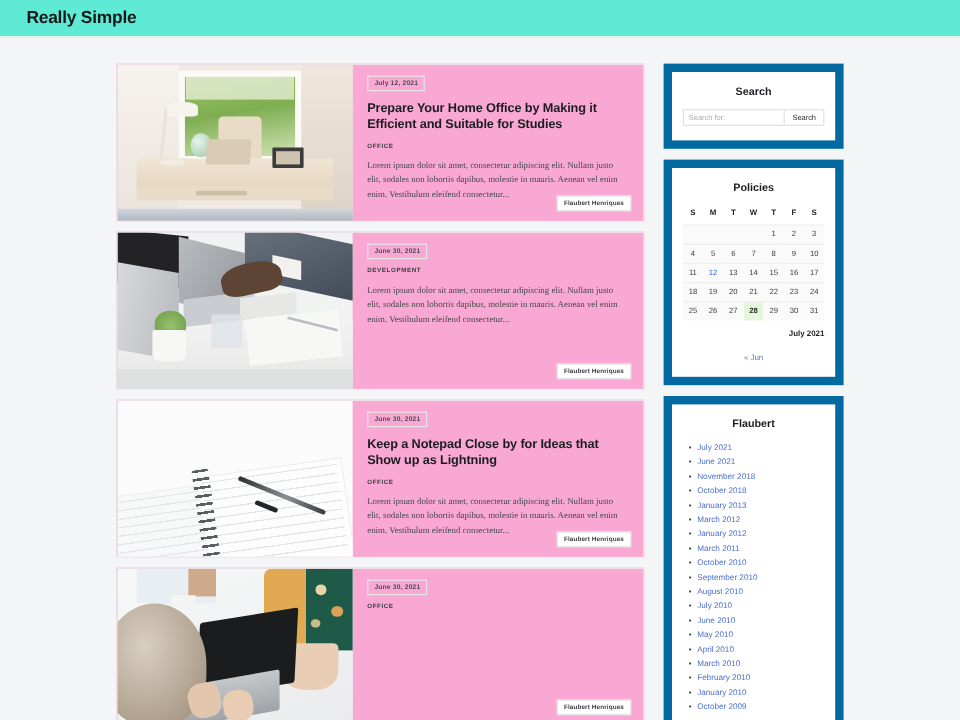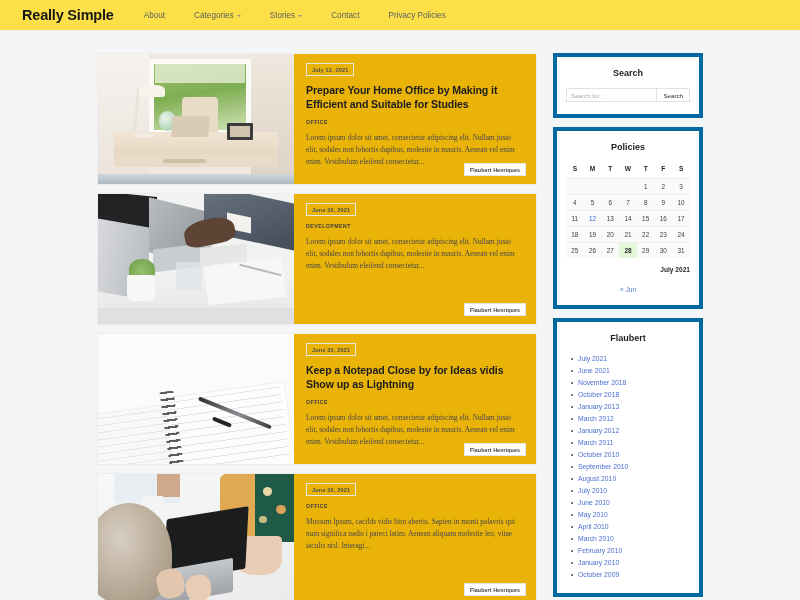--- a/index.html
+++ b/index.html
@@ -7,21 +7,21 @@
     width: 800px; height: 600px;
     overflow: hidden;
     background: #f4f5f6;
     font-family: "Liberation Sans", sans-serif;
     -webkit-font-smoothing: antialiased;
   }
 
   
   .site-header {
     height: 31px;
-    background: #fde047;
+    background: #5eead4;
     display: flex;
     align-items: center;
     padding: 0 0 0 22px;
     border-bottom: 1px solid #eceded;
   }
   .site-logo {
     font-size: 14.5px;
     font-weight: bold;
     color: #17181a;
     letter-spacing: -0.2px;
@@ -52,21 +52,21 @@
     display: flex;
     padding: 22px 0 0 0;
     gap: 16px;
     justify-content: center;
   }
   .content-col { width: 440px; }
   .sidebar-col { width: 150px; }
 
   
   .post-card {
-    background: #eab308;
+    background: #f9a8d4;
     border: 1px solid #ececec;
     display: flex;
     height: 132px;
     margin-bottom: 8px;
     overflow: hidden;
   }
   .post-thumb {
     width: 196px;
     min-width: 196px;
     height: 100%;
@@ -121,21 +121,21 @@
     color: #3d4044;
     border: 1px solid #e6e6e6;
     padding: 2.5px 5px;
     letter-spacing: 0.1px;
     background: #fff;
   }
 
   
   .widget {
     background: #ffffff;
-    border: 4px solid #0369a1;
+    border: 7px solid #0369a1;
     margin-bottom: 9px;
     padding: 11px 9px 12px 9px;
   }
   .widget-title {
     font-size: 9px;
     font-weight: bold;
     color: #1c1d20;
     text-align: center;
     margin-bottom: 10px;
   }
@@ -300,39 +300,20 @@
   .img-people .flower2 { left:91%; top:24%; width:5%; height:7%; background:#dba05a; border-radius:50%; }
   .img-people .flower3 { left:82%; top:32%; width:4%; height:6%; background:#c9bb86; border-radius:50%; }
   .img-people .arm2 { left:70%; top:48%; width:24%; height:30%; background:#e9cdb4; border-radius:30% 10% 40% 40%; }
   .img-people .cuff2 { left:68%; top:46%; width:12%; height:10%; background:#e0a952; }
 </style>
 </head>
 <body>
 
 <header class="site-header">
   <div class="site-logo">Really Simple</div>
-  <nav class="main-nav">
-    <div class="nav-item">
-      <span>About</span>
-    </div>
-    <div class="nav-item">
-      <span>Categories</span>
-      <span class="nav-caret"></span>
-    </div>
-    <div class="nav-item">
-      <span>Stories</span>
-      <span class="nav-caret"></span>
-    </div>
-    <div class="nav-item">
-      <span>Contact</span>
-    </div>
-    <div class="nav-item">
-      <span>Privacy Policies</span>
-    </div>
-  </nav>
 </header>
 
 <div class="page-wrap">
 
   <main class="content-col">
 
     <article class="post-card">
       <div class="post-thumb">
         <div class="img-office">
           <div class="ph wall-l"></div>
@@ -397,21 +378,21 @@
             <div class="ph lines-b"></div>
           <div class="ph pad"></div>
             <div class="ph lines"></div>
           <div class="ph spiral"></div>
           <div class="ph pen"></div>
             <div class="ph pen-grip"></div>
         </div>
       </div>
       <div class="post-body">
         <span class="post-date">June 30, 2021</span>
-        <h2 class="post-title">Keep a Notepad Close by for Ideas vidis Show up as Lightning</h2>
+        <h2 class="post-title">Keep a Notepad Close by for Ideas that Show up as Lightning</h2>
         <div class="post-cat">OFFICE</div>
         <p class="post-excerpt">Lorem ipsum dolor sit amet, consectetur adipiscing elit. Nullam justo elit, sodales non lobortis dapibus, molestie in mauris. Aenean vel enim enim. Vestibulum eleifend consectetur...</p>
         <span class="post-author">Flaubert Henriques</span>
       </div>
     </article>
 
     <article class="post-card">
       <div class="post-thumb">
         <div class="img-people">
           <div class="ph table"></div>
@@ -428,21 +409,20 @@
           <div class="ph lap-lid"></div>
             <div class="ph lap-kbd"></div>
           <div class="ph hair"></div>
           <div class="ph hand1"></div>
             <div class="ph hand2"></div>
         </div>
       </div>
       <div class="post-body">
         <span class="post-date">June 30, 2021</span>
         <div class="post-cat">OFFICE</div>
-        <p class="post-excerpt">Mussum Ipsum, cacilds vidis litro abertis. Sapien in monti palavris qui num significa nadis i pareci latim. Aenean aliquam molestie leo, vitae iaculis nisl. Interagi...</p>
         <span class="post-author">Flaubert Henriques</span>
       </div>
     </article>
 
   </main>
 
   <aside class="sidebar-col">
 
     <section class="widget">
       <div class="widget-title">Search</div>

